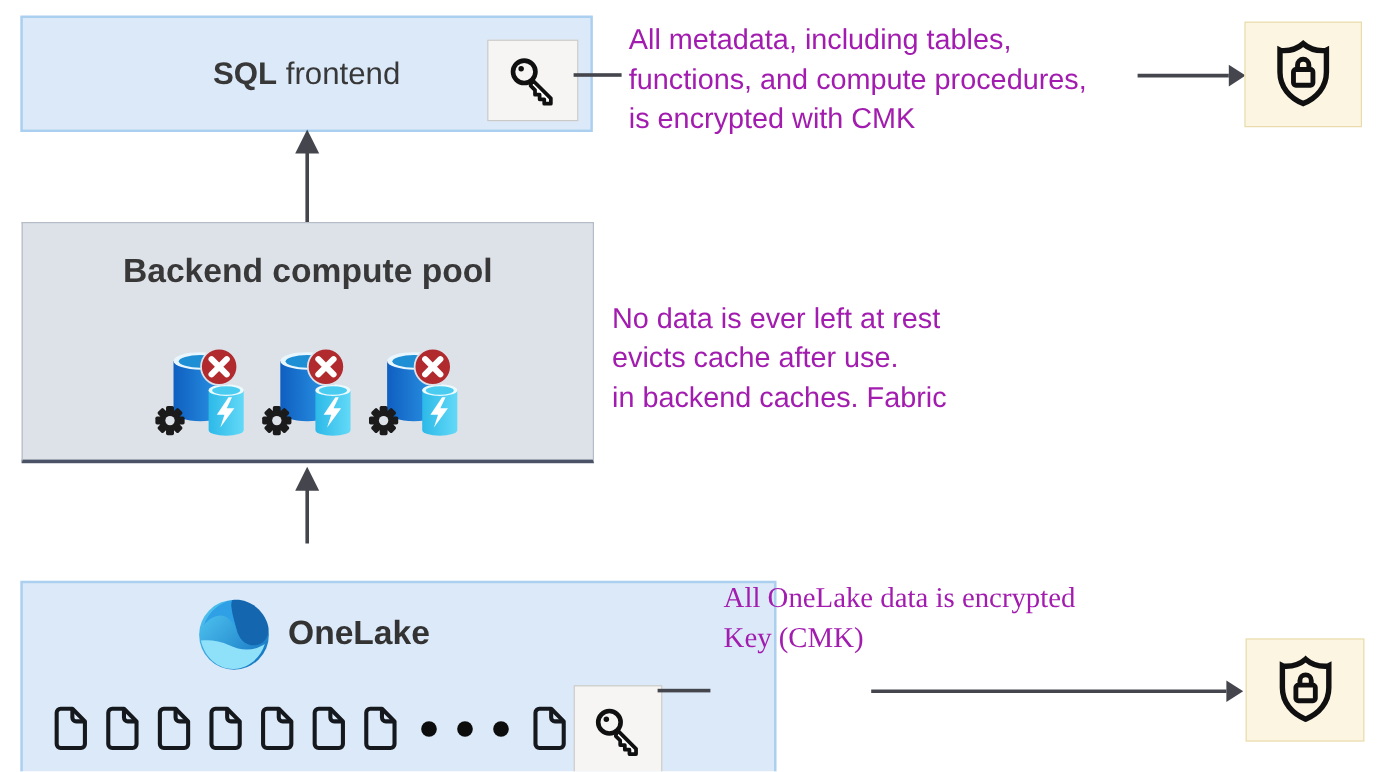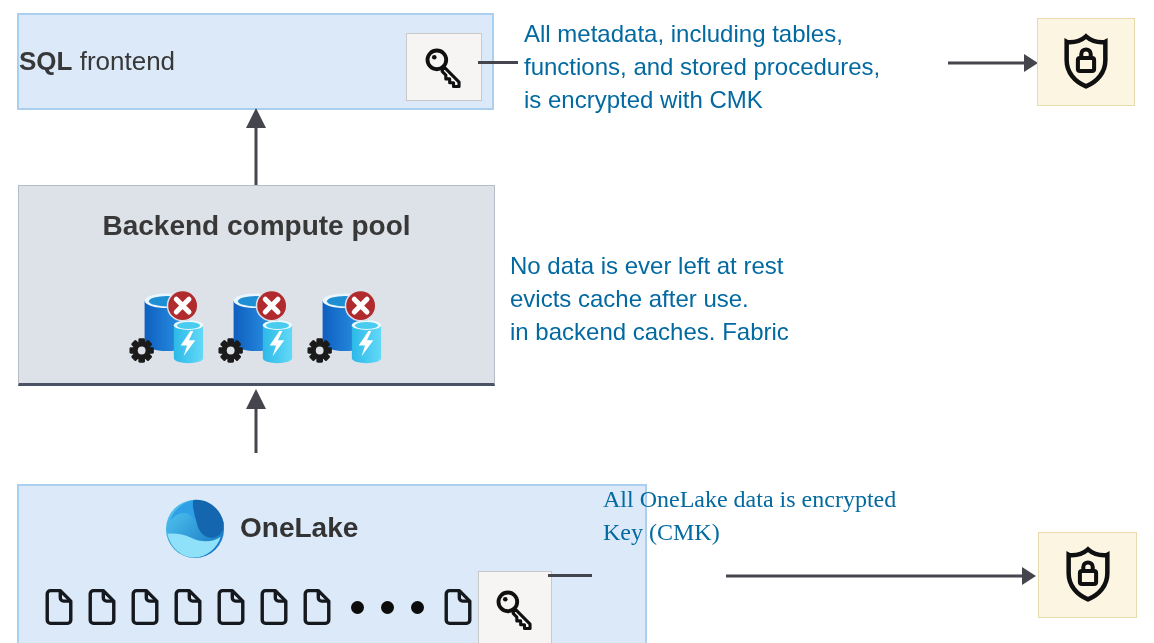--- a/index.html
+++ b/index.html
@@ -2,34 +2,34 @@
 <html><head>
 <meta charset="utf-8">
 <style>
   html,body{margin:0;padding:0;background:#ffffff;}
   .canvas{position:relative;width:1154px;height:643px;background:#ffffff;
           font-family:"Liberation Sans",sans-serif;overflow:hidden;}
   .box{position:absolute;box-sizing:border-box;}
   .box-blue{background:#dbe9f8;border:2px solid #abcfee;}
   .box-gray{background:#dde1e8;border:1px solid #b6bcc7;border-bottom:3px solid #4a5366;}
   .box-cream{background:#fcf5e2;border:1px solid #e8dcae;display:flex;align-items:center;justify-content:center;}
-  .sql-box{left:17px;top:13px;width:477px;height:97px;display:flex;align-items:center;justify-content:flex-start;}
+  .sql-box{left:17px;top:13px;width:477px;height:97px;display:flex;align-items:center;justify-content:center;}
   .sql-title{font-size:26px;color:#383838;}
   .bold{font-weight:bold;}
   .key-btn{position:absolute;background:#f6f5f3;border:1px solid #c9c9c9;display:flex;align-items:center;justify-content:center;}
   .backend-box{left:18px;top:185px;width:477px;height:201px;}
   .backend-title{position:absolute;left:0;right:0;top:24px;text-align:center;font-size:28px;font-weight:bold;color:#383838;}
   .cache-row{position:absolute;left:0;right:0;top:102px;display:flex;justify-content:center;gap:11px;}
   .onelake-box{left:17px;top:452px;width:630px;height:173px;margin-top:32px;}
   .onelake-logo{position:absolute;left:145px;top:12px;}
   .onelake-title{position:absolute;left:221px;top:26px;font-size:28px;font-weight:bold;color:#333333;}
   .docs-row{position:absolute;left:23px;top:101px;display:flex;align-items:center;gap:9px;}
   .dots{display:flex;align-items:center;gap:17px;margin:0 8px;}
   .dot{width:13px;height:13px;border-radius:50%;background:#0c0c0c;display:inline-block;}
-  .annotation{position:absolute;color:#0369a1;font-size:24px;line-height:33px;}
+  .annotation{position:absolute;color:#a21caf;font-size:24px;line-height:33px;}
   .annotation span{display:block;white-space:nowrap;}
   .hline{position:absolute;height:3px;background:#45464d;}
   .arrow-svg{position:absolute;display:block;}
   .shield-top{left:1037px;top:18px;width:98px;height:88px;}
   .shield-bottom{left:1038px;top:532px;width:99px;height:86px;}
   .defs-holder{position:absolute;width:0;height:0;overflow:hidden;}
 </style>
 </head>
 <body>
 
@@ -99,21 +99,21 @@
       <svg width="44" height="44">
           <use href="#sym-key"></use>
         </svg>
     </div>
   </div>
 
   <div class="hline" style="left:478px;top:61px;width:40px;"></div>
 
   <div class="annotation" style="left:524px;top:17px;">
     <span>All metadata, including tables,</span>
-    <span>functions, and stored procedures,</span>
+    <span>functions, and compute procedures,</span>
     <span>is encrypted with CMK</span>
   </div>
 
   <svg class="arrow-svg" style="left:946px;top:52px;" width="94" height="22">
     <line x1="2" y1="11" x2="78" y2="11" stroke="#45464d" stroke-width="3"></line>
     <polygon points="78,2 78,20 92,11" fill="#45464d"></polygon>
   </svg>
 
   <div class="box box-cream shield-top">
     <svg width="54" height="60">

